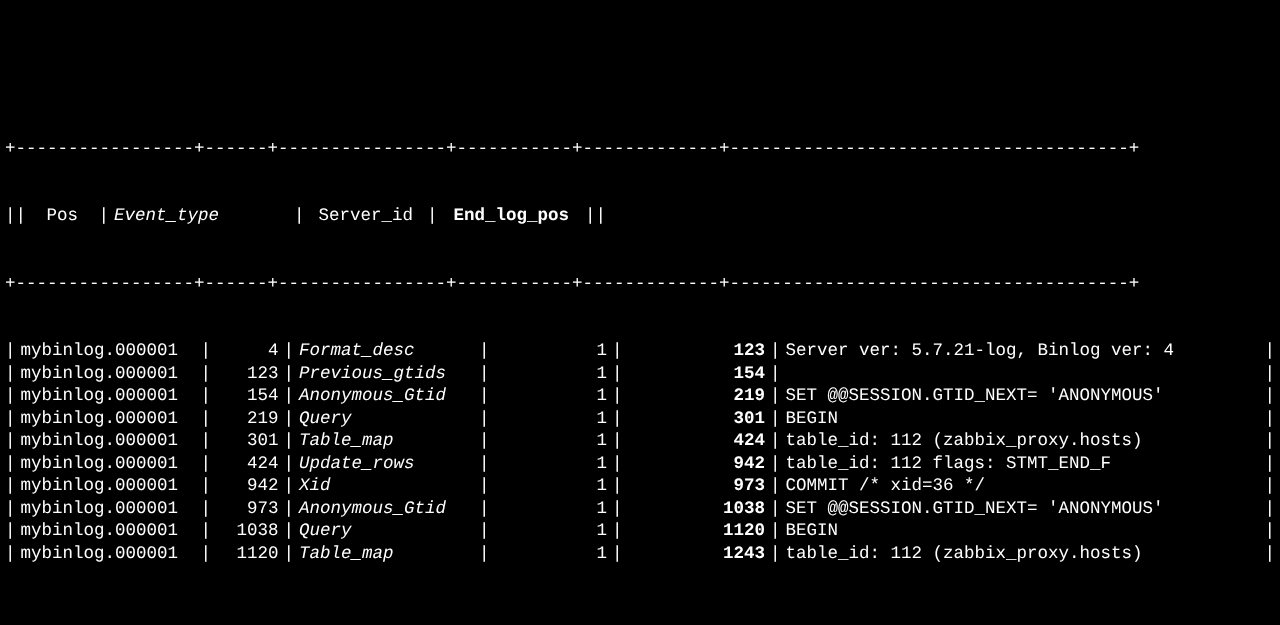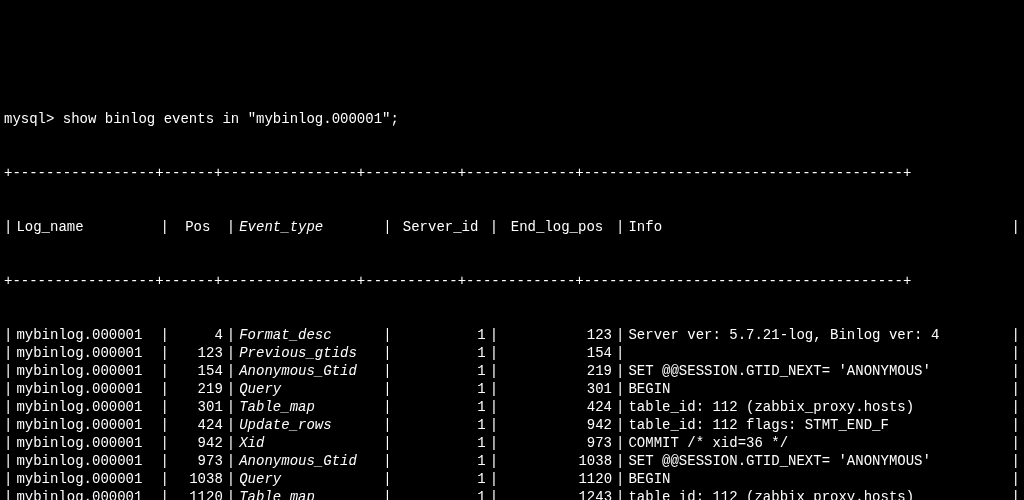--- a/index.html
+++ b/index.html
@@ -20,39 +20,38 @@
     display: flex;
   }
   .cell {
     padding: 0 4px;
   }
   .pipe { color: #fff; }
   .log-name { width: 140px; }
   .pos { width: 50px; text-align: right; }
   .event-type { width: 140px; font-style: italic; }
   .server-id { width: 90px; text-align: right; font-family: Liberation Mono, monospace; }
-  .end-log-pos { width: 110px; text-align: right; }
+  .end-log-pos { width: 110px; text-align: right; font-weight: bold; }
   .info { flex: 1; }
   .header .pos, .header .server-id, .header .end-log-pos { text-align: center; }
 </style>
 </head>
 <body>
 
 
 
 <div class="terminal">
-  <div>mysql&gt; show binlog events in "mybinlog.000001";</div>
   <div>+-----------------+------+----------------+-----------+-------------+--------------------------------------+</div>
   <div class="row header">
-    <span class="pipe">|</span><span class="cell log-name">Log_name</span>
+    <span class="pipe">|</span>
     <span class="pipe">|</span><span class="cell pos">Pos</span>
     <span class="pipe">|</span><span class="cell event-type">Event_type</span>
     <span class="pipe">|</span><span class="cell server-id">Server_id</span>
     <span class="pipe">|</span><span class="cell end-log-pos">End_log_pos</span>
-    <span class="pipe">|</span><span class="cell info">Info</span>
+    <span class="pipe">|</span>
     <span class="pipe">|</span>
   </div>
   <div>+-----------------+------+----------------+-----------+-------------+--------------------------------------+</div>
   <div id="rows-container"><div class="row"><span class="pipe">|</span><span class="cell log-name">mybinlog.000001</span><span class="pipe">|</span><span class="cell pos">4</span><span class="pipe">|</span><span class="cell event-type">Format_desc</span><span class="pipe">|</span><span class="cell server-id">1</span><span class="pipe">|</span><span class="cell end-log-pos">123</span><span class="pipe">|</span><span class="cell info">Server ver: 5.7.21-log, Binlog ver: 4</span><span class="pipe">|</span></div><div class="row"><span class="pipe">|</span><span class="cell log-name">mybinlog.000001</span><span class="pipe">|</span><span class="cell pos">123</span><span class="pipe">|</span><span class="cell event-type">Previous_gtids</span><span class="pipe">|</span><span class="cell server-id">1</span><span class="pipe">|</span><span class="cell end-log-pos">154</span><span class="pipe">|</span><span class="cell info"></span><span class="pipe">|</span></div><div class="row"><span class="pipe">|</span><span class="cell log-name">mybinlog.000001</span><span class="pipe">|</span><span class="cell pos">154</span><span class="pipe">|</span><span class="cell event-type">Anonymous_Gtid</span><span class="pipe">|</span><span class="cell server-id">1</span><span class="pipe">|</span><span class="cell end-log-pos">219</span><span class="pipe">|</span><span class="cell info">SET @@SESSION.GTID_NEXT= 'ANONYMOUS'</span><span class="pipe">|</span></div><div class="row"><span class="pipe">|</span><span class="cell log-name">mybinlog.000001</span><span class="pipe">|</span><span class="cell pos">219</span><span class="pipe">|</span><span class="cell event-type">Query</span><span class="pipe">|</span><span class="cell server-id">1</span><span class="pipe">|</span><span class="cell end-log-pos">301</span><span class="pipe">|</span><span class="cell info">BEGIN</span><span class="pipe">|</span></div><div class="row"><span class="pipe">|</span><span class="cell log-name">mybinlog.000001</span><span class="pipe">|</span><span class="cell pos">301</span><span class="pipe">|</span><span class="cell event-type">Table_map</span><span class="pipe">|</span><span class="cell server-id">1</span><span class="pipe">|</span><span class="cell end-log-pos">424</span><span class="pipe">|</span><span class="cell info">table_id: 112 (zabbix_proxy.hosts)</span><span class="pipe">|</span></div><div class="row"><span class="pipe">|</span><span class="cell log-name">mybinlog.000001</span><span class="pipe">|</span><span class="cell pos">424</span><span class="pipe">|</span><span class="cell event-type">Update_rows</span><span class="pipe">|</span><span class="cell server-id">1</span><span class="pipe">|</span><span class="cell end-log-pos">942</span><span class="pipe">|</span><span class="cell info">table_id: 112 flags: STMT_END_F</span><span class="pipe">|</span></div><div class="row"><span class="pipe">|</span><span class="cell log-name">mybinlog.000001</span><span class="pipe">|</span><span class="cell pos">942</span><span class="pipe">|</span><span class="cell event-type">Xid</span><span class="pipe">|</span><span class="cell server-id">1</span><span class="pipe">|</span><span class="cell end-log-pos">973</span><span class="pipe">|</span><span class="cell info">COMMIT /* xid=36 */</span><span class="pipe">|</span></div><div class="row"><span class="pipe">|</span><span class="cell log-name">mybinlog.000001</span><span class="pipe">|</span><span class="cell pos">973</span><span class="pipe">|</span><span class="cell event-type">Anonymous_Gtid</span><span class="pipe">|</span><span class="cell server-id">1</span><span class="pipe">|</span><span class="cell end-log-pos">1038</span><span class="pipe">|</span><span class="cell info">SET @@SESSION.GTID_NEXT= 'ANONYMOUS'</span><span class="pipe">|</span></div><div class="row"><span class="pipe">|</span><span class="cell log-name">mybinlog.000001</span><span class="pipe">|</span><span class="cell pos">1038</span><span class="pipe">|</span><span class="cell event-type">Query</span><span class="pipe">|</span><span class="cell server-id">1</span><span class="pipe">|</span><span class="cell end-log-pos">1120</span><span class="pipe">|</span><span class="cell info">BEGIN</span><span class="pipe">|</span></div><div class="row"><span class="pipe">|</span><span class="cell log-name">mybinlog.000001</span><span class="pipe">|</span><span class="cell pos">1120</span><span class="pipe">|</span><span class="cell event-type">Table_map</span><span class="pipe">|</span><span class="cell server-id">1</span><span class="pipe">|</span><span class="cell end-log-pos">1243</span><span class="pipe">|</span><span class="cell info">table_id: 112 (zabbix_proxy.hosts)</span><span class="pipe">|</span></div></div>
 </div>
 
 
 
 
 </body></html>

